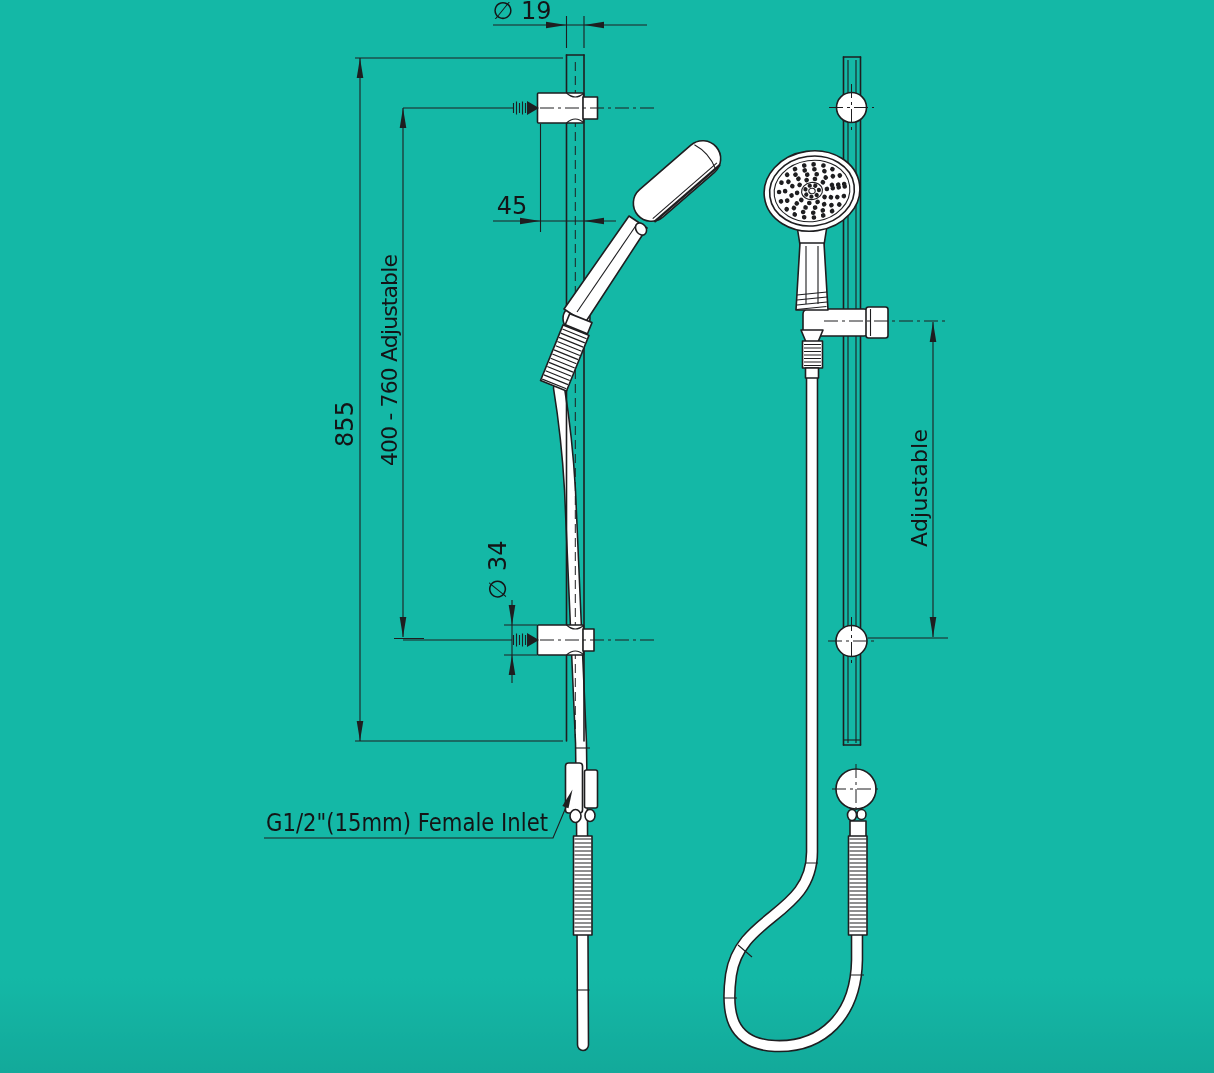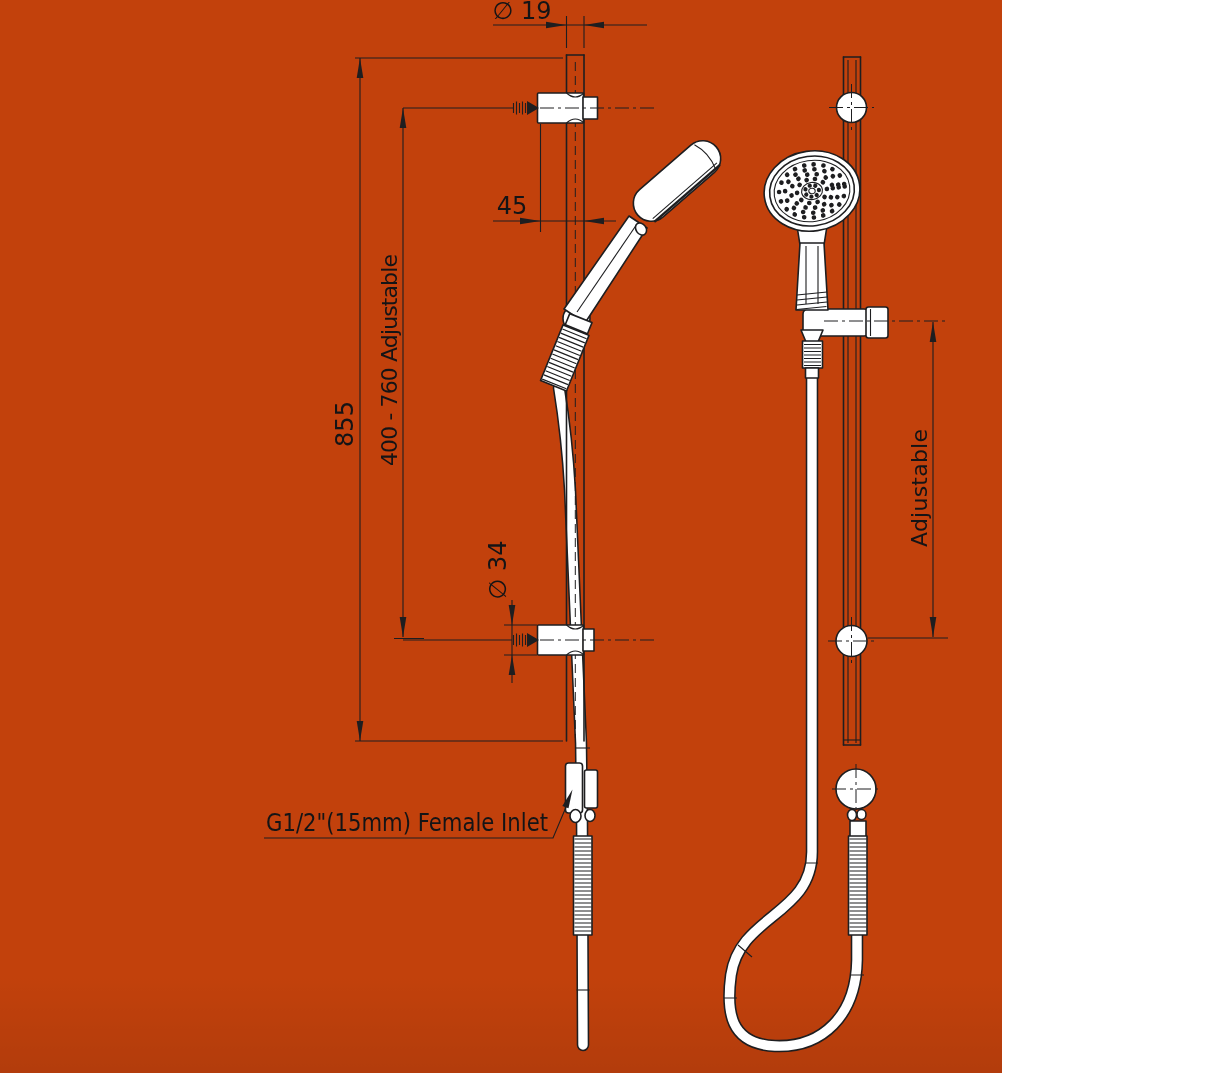--- a/index.html
+++ b/index.html
@@ -1,16 +1,16 @@
 <!DOCTYPE html>
 <html><head>
 <meta charset="utf-8">
 <style>
   html,body{margin:0;padding:0;background:#ffffff;}
-  .stage{position:relative;width:1002px;height:1073px;background:#c2410c;overflow:hidden;}
+  .stage{position:relative;width:1214px;height:1073px;background:#14b8a6;overflow:hidden;}
   .fade{position:absolute;left:0;bottom:0;width:100%;height:95px;
         background:linear-gradient(#ffffff,#ebebed);mix-blend-mode:multiply;pointer-events:none;}
   svg{display:block;position:relative;}
   .s  {stroke:#1e1e20;stroke-width:1.6;fill:none;stroke-linecap:round;stroke-linejoin:round;}
   .sw {stroke:#1e1e20;stroke-width:1.6;fill:#ffffff;stroke-linejoin:round;}
   .t  {stroke:#1e1e20;stroke-width:1.1;fill:none;stroke-linecap:butt;}
   .t2 {stroke:#1e1e20;stroke-width:2.4;fill:none;}
   .cl {stroke:#1e1e20;stroke-width:1;fill:none;stroke-dasharray:14 4 3 4;}
   .dash{stroke:#1e1e20;stroke-width:1;fill:none;stroke-dasharray:9 5;}
   .f  {fill:#1e1e20;stroke:none;}

